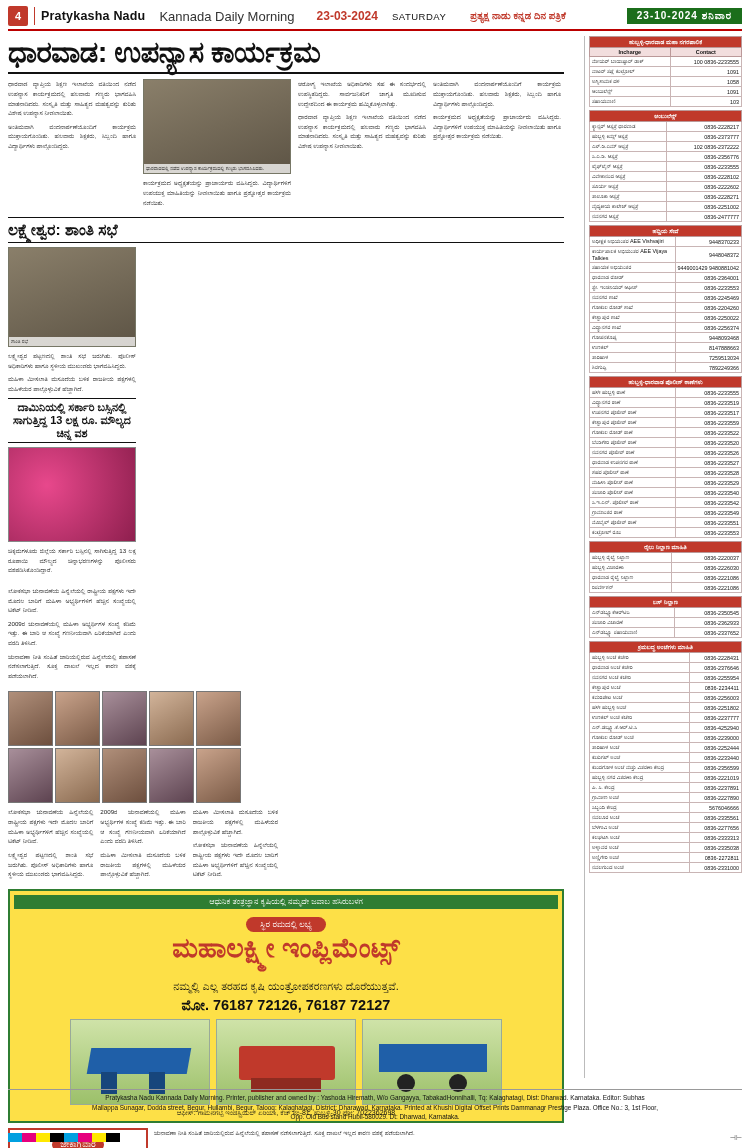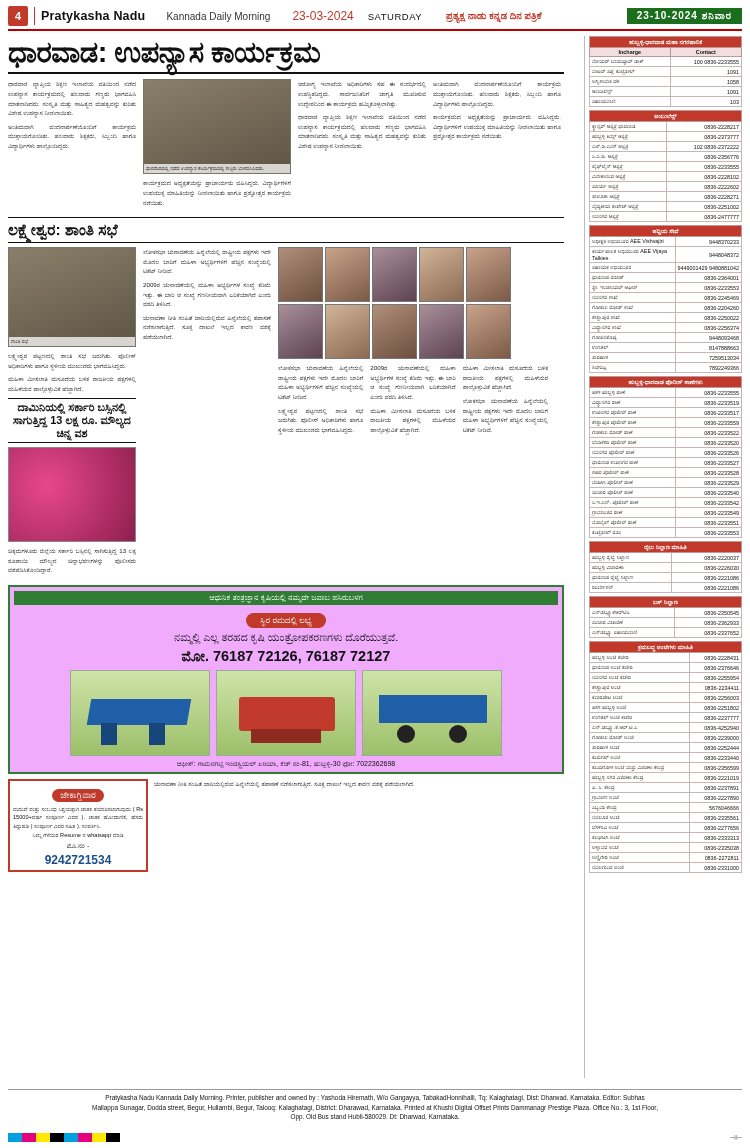--- a/index.html
+++ b/index.html
@@ -15,22 +15,22 @@
 
   
   .masthead { display:flex; align-items:center; gap:6px; border-bottom:2px solid #b00; padding-bottom:3px; }
   .pagebadge {
     width:20px; height:20px; background:#c0392b; color:#fff;
     display:flex; align-items:center; justify-content:center;
     font-size:11px; font-weight:bold; border-radius:2px;
   }
   .m-sep { width:1px; height:18px; background:#c0392b; }
   .m-title { font-size:12.5px; font-weight:bold; letter-spacing:.2px; }
-  .m-sub { font-size:10px; color:#333; margin-left:15px; }
-  .m-date { font-size:12px; font-weight:normal; color:#c0392b; margin-left:16px; }
+  .m-sub { font-size:13px; color:#333; margin-left:8px; }
+  .m-date { font-size:12px; font-weight:bold; color:#c0392b; margin-left:16px; }
   .m-day { font-size:9.5px; margin-left:8px; letter-spacing:.5px; }
   .m-kn { font-size:10px; color:#c0392b; margin-left:18px; font-weight:bold; }
   .m-kndate { margin-left:auto; background:#1b6e1b; color:#fff; font-size:10px;
               padding:2px 10px; font-weight:bold; letter-spacing:1px; }
 
   
   .body-grid { display:flex; gap:20px; margin-top:5px; height:1042px; }
   .left-col { width:560px; position:relative; }
   .right-col { width:168px; border-left:1px solid #bbb; padding-left:4px; }
 
@@ -54,26 +54,26 @@
   
   .h2row { display:flex; align-items:flex-end; gap:10px; border-top:1.5px solid #111;
            border-bottom:1.5px solid #111; margin-top:6px; padding:3px 0; }
   .h2a { font-size:15.5px; font-weight:bold; white-space:nowrap; }
   .h2b { font-size:17px; font-weight:bold; line-height:1.15; }
 
   .h3 { font-size:11px; font-weight:bold; text-align:center; line-height:1.2;
         border-top:1.2px solid #111; border-bottom:1.2px solid #111; padding:2px 0; margin:4px 0; }
 
   
-  .ad { border:2px solid #2f7d32; background:#f0abfc; padding:4px; margin-top:6px; }
+  .ad { border:2px solid #2f7d32; background:#fde047; padding:4px; margin-top:6px; }
   .ad-top { background:#2f7d32; color:#fff; text-align:center; font-size:8px; padding:2px; }
   .ad-ribbon { text-align:center; margin:4px 0 2px; }
   .ad-ribbon span { background:#c0392b; color:#fff; font-size:8.5px; padding:2px 14px; border-radius:10px; display:inline-block;}
   .ad-title { text-align:center; font-size:27px; font-weight:bold; color:#c0392b; line-height:1.1; }
-  .ad-line { text-align:center; font-size:11px; margin-top:3px; color:#111;font-family:Liberation Serif, serif; }
+  .ad-line { text-align:center; font-size:11px; margin-top:17px; color:#111; }
   .ad-phone { text-align:center; font-size:14.5px; font-weight:bold; margin-top:4px; }
   .ad-imgs { display:flex; gap:6px; justify-content:center; margin-top:5px; }
   .ad-img { width:140px; height:86px; border:1px solid #9a9; position:relative; overflow:hidden;
             background:linear-gradient(#cfe3a8,#9cc06a); }
   .ad-foot { text-align:center; font-size:7px; margin-top:4px; color:#111; }
 
   
   .rt { width:100%; border-collapse:collapse; font-size:5.4px; margin-bottom:3px; }
   .rt th.hdr { background:#c0392b; color:#fff; font-size:6px; padding:1.5px; text-align:center; }
   .rt th { background:#f2dede; font-size:5.4px; padding:1px 2px; border:.5px solid #b99; }
@@ -141,21 +141,21 @@
         <div class="col" style="width:128px;">
           <p>ಅಂತಿಮವಾಗಿ ವಂದನಾರ್ಪಣೆಯೊಂದಿಗೆ ಕಾರ್ಯಕ್ರಮ ಮುಕ್ತಾಯಗೊಂಡಿತು. ಹಲವಾರು ಶಿಕ್ಷಕರು, ಸಿಬ್ಬಂದಿ ಹಾಗೂ ವಿದ್ಯಾರ್ಥಿಗಳು ಪಾಲ್ಗೊಂಡಿದ್ದರು.</p>
           <p>ಕಾರ್ಯಕ್ರಮದ ಅಧ್ಯಕ್ಷತೆಯನ್ನು ಪ್ರಾಚಾರ್ಯರು ವಹಿಸಿದ್ದರು. ವಿದ್ಯಾರ್ಥಿಗಳಿಗೆ ಉಪಯುಕ್ತ ಮಾಹಿತಿಯನ್ನು ನೀಡಲಾಯಿತು ಹಾಗೂ ಪ್ರಶ್ನೋತ್ತರ ಕಾರ್ಯಕ್ರಮ ನಡೆಯಿತು.</p>
         </div>
       </div>
 
       <div class="h2row">
         <div class="h2a">ಲಕ್ಷ್ಮೇಶ್ವರ: ಶಾಂತಿ ಸಭೆ</div>
       </div>
 
-      <div class="cols3" style="margin-top:4px;">
+      <div class="cols3" style="margin-top:4px;flex-direction:column;">
         <div style="width:128px;">
           <div class="photo" style="height:100px;">
             <div class="cap">ಶಾಂತಿ ಸಭೆ</div>
           </div>
           <div class="col" style="margin-top:4px;">
             <p>ಲಕ್ಷ್ಮೇಶ್ವರ ಪಟ್ಟಣದಲ್ಲಿ ಶಾಂತಿ ಸಭೆ ಜರುಗಿತು. ಪೊಲೀಸ್ ಅಧಿಕಾರಿಗಳು ಹಾಗೂ ಸ್ಥಳೀಯ ಮುಖಂಡರು ಭಾಗವಹಿಸಿದ್ದರು.</p>
             <p>ಮಹಿಳಾ ಮೀಸಲಾತಿ ಮಸೂದೆಯ ಬಳಿಕ ರಾಜಕೀಯ ಪಕ್ಷಗಳಲ್ಲಿ ಮಹಿಳೆಯರ ಪಾಲ್ಗೊಳ್ಳುವಿಕೆ ಹೆಚ್ಚಾಗಿದೆ.</p>
           </div>
           <div class="h3">ದಾಮಿನಿಯಲ್ಲಿ ಸರ್ಕಾರಿ ಬಸ್ಸಿನಲ್ಲಿ ಸಾಗುತ್ತಿದ್ದ 13 ಲಕ್ಷ ರೂ. ಮೌಲ್ಯದ ಚಿನ್ನ ವಶ</div>
           <div class="jewel"></div>
@@ -198,20 +198,21 @@
             </div>
           </div>
         </div>
       </div>
 
       <div class="ad">
         <div class="ad-top">ಆಧುನಿಕ ತಂತ್ರಜ್ಞಾನ ಕೃಷಿಯಲ್ಲಿ ನಮ್ಮದೇ ಜವಾಬ ಹಸಿರುಬಳಗ</div>
         <div class="ad-ribbon">
           <span>ಸ್ಥಿರ ರಮದಲ್ಲಿ ಲಭ್ಯ</span>
         </div>
+        <div class="ad-title">ಮಹಾಲಕ್ಷ್ಮೀ ಇಂಪ್ಲಿಮೆಂಟ್ಸ್</div>
         <div class="ad-line">ನಮ್ಮಲ್ಲಿ ಎಲ್ಲ ತರಹದ ಕೃಷಿ ಯಂತ್ರೋಪಕರಣಗಳು ದೊರೆಯುತ್ತವೆ.</div>
         <div class="ad-phone">ಮೋ. 76187 72126, 76187 72127</div>
         <div class="ad-imgs">
           <div class="ad-img">
             <div style="position:absolute;left:18px;top:28px;width:100px;height:26px;background:#1f5fa8;transform:skewX(-10deg);"></div>
             <div style="position:absolute;left:30px;top:52px;width:16px;height:22px;background:#17467c;"></div>
             <div style="position:absolute;left:78px;top:52px;width:16px;height:22px;background:#17467c;"></div>
           </div>
           <div class="ad-img">
             <div style="position:absolute;left:22px;top:26px;width:96px;height:34px;background:#c0392b;border-radius:3px;"></div>

